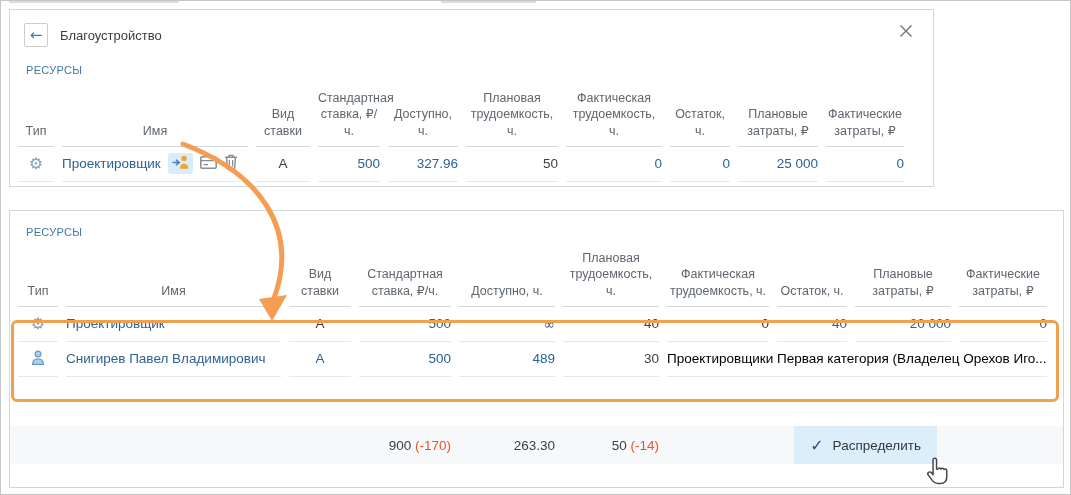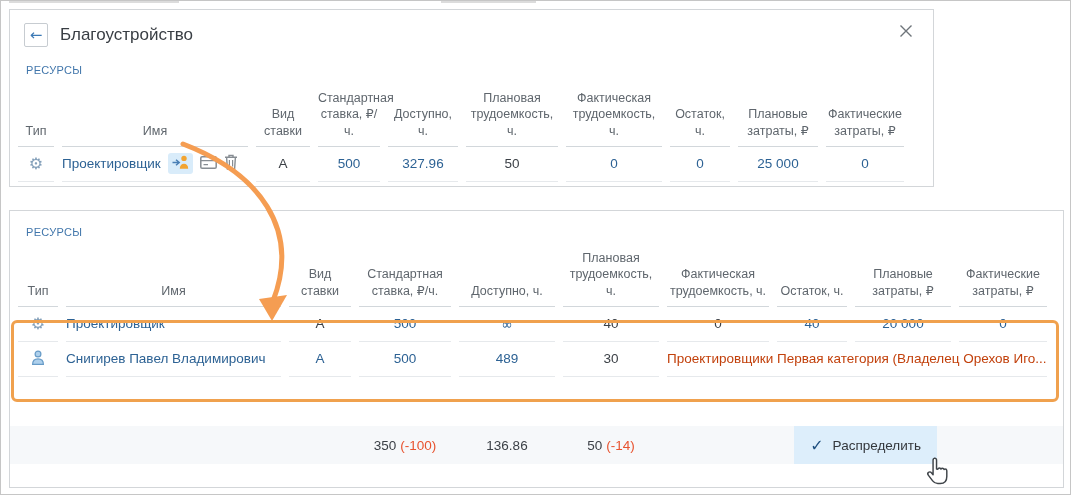--- a/index.html
+++ b/index.html
@@ -11,43 +11,43 @@
 
   .panel { position:absolute; background:#fff; border:1px solid #d3d6d9; }
   .panel-top { left:8px; top:8px; width:925px; height:178px; }
   .panel-bottom { left:8px; top:209px; width:1055px; height:278px; }
 
   .panel-header { position:relative; display:flex; align-items:center; gap:12px;
                   padding:13px 14px 0 14px; }
   .back-btn { width:24px; height:24px; border:1px solid #c7ccd1; background:#fff;
               border-radius:2px; color:#3b79b5; font-size:15px; line-height:21px;
               cursor:pointer; font-family:"DejaVu Sans",sans-serif; }
-  .page-title { font-size:17px; font-weight:400; color:#393e44;text-align:right; }
+  .page-title { font-size:13px; font-weight:400; color:#393e44;text-align:right; }
   .close-btn { position:absolute; right:12px; top:10px; width:22px; height:22px;
                border:none; background:transparent; cursor:pointer; }
   .close-btn svg { display:block; }
 
   .section-label { color:#4176ab; font-size:11px; letter-spacing:.3px;
                    padding:0 0 0 16px; }
   .panel-top .section-label { margin-top:17px; }
   .panel-bottom .section-label { margin-top:15px; }
 
   table { border-collapse:separate; border-spacing:8px 0; table-layout:fixed; }
   .tbl-top { width:902px; margin-top:2px; }
   .tbl-bottom { width:1045px; margin-top:0; }
   th { font-weight:400; color:#5f666d; font-size:12.5px; line-height:1.3;
        vertical-align:bottom; padding:12px 0 7px 0; text-align:center;
        border-bottom:1px solid #d2d7db; }
   td { height:35px; font-size:13.5px; border-bottom:1px solid #e6e9ec;
        vertical-align:middle; overflow:hidden; white-space:nowrap; }
-  .c-right { text-align:center; }
+  .c-right { text-align:right; }
   .c-center { text-align:center; }
   .v-blue { color:#2d6294; }
   .v-dark { color:#3c4147; }
-  .v-gray { color:#c2410c; }
+  .v-gray { color:#000000; }
   .name-link { color:#2d6294; cursor:pointer; }
   .name-flex { display:flex; align-items:center; gap:7px; }
   .icon-btn { border:none; background:transparent; padding:0; cursor:pointer;
               display:inline-flex; align-items:center; justify-content:center; }
   .chip { width:25px; height:21px; background:#d9ecfa; border-radius:3px; }
   .gear { font-family:"DejaVu Sans",sans-serif; font-size:16px; color:#84a0ba;
           position:relative; display:inline-block; line-height:1; }
   .inf { font-family:"DejaVu Sans",sans-serif; }
 
   .orange-box { position:absolute; left:1px; top:109px; width:1048px; height:82px;
@@ -249,22 +249,22 @@
           <col style="width:102px">
             <col style="width:70px">
             <col style="width:96px">
           <col style="width:88px">
         </colgroup>
         <tbody>
             <tr>
           <td></td>
           <td></td>
           <td></td>
-          <td class="c-right v-dark"><span>350</span> <span class="delta">(-100)</span></td>
-          <td class="c-right v-dark">136.86</td>
+          <td class="c-right v-dark"><span>900</span> <span class="delta">(-170)</span></td>
+          <td class="c-right v-dark">263.30</td>
           <td class="c-right v-dark"><span>50</span> <span class="delta">(-14)</span></td>
           <td colspan="4"></td>
         </tr>
       </tbody>
         </table>
       <button class="btn-apply">
         <span class="chk">✓</span>
         <span>Распределить</span>
       </button>
     </div>

